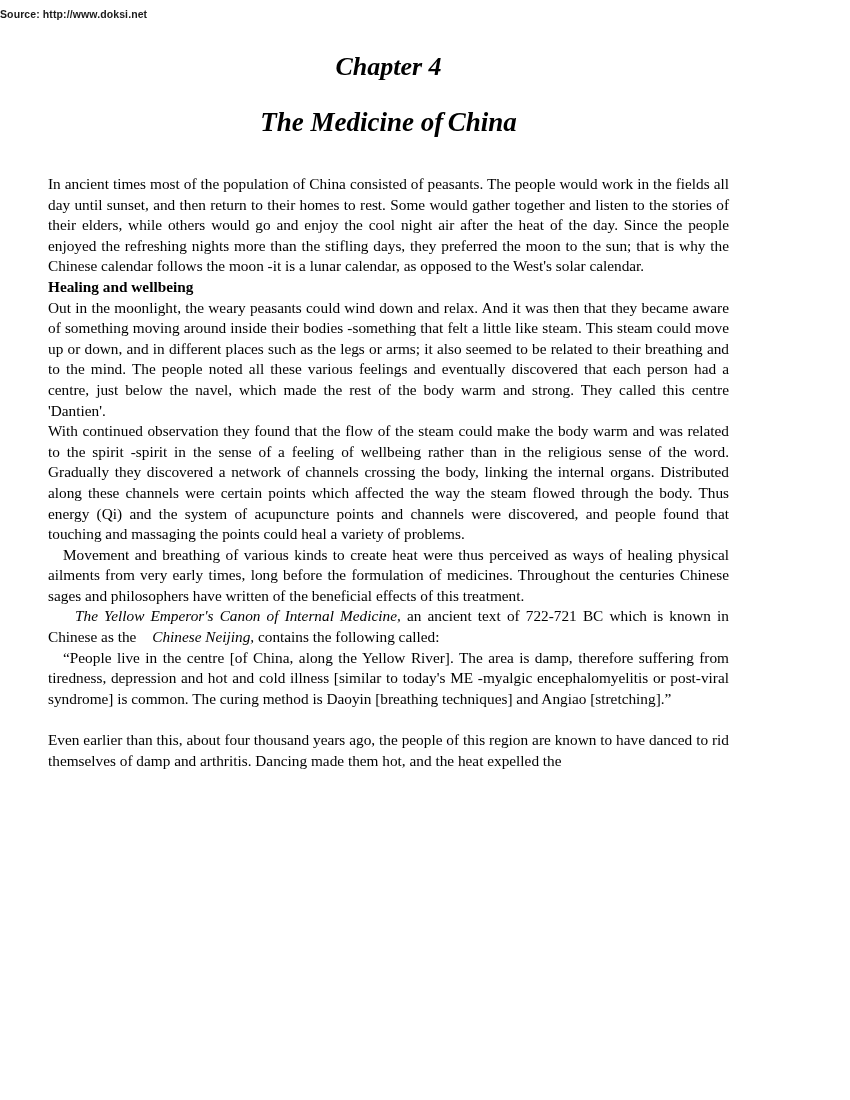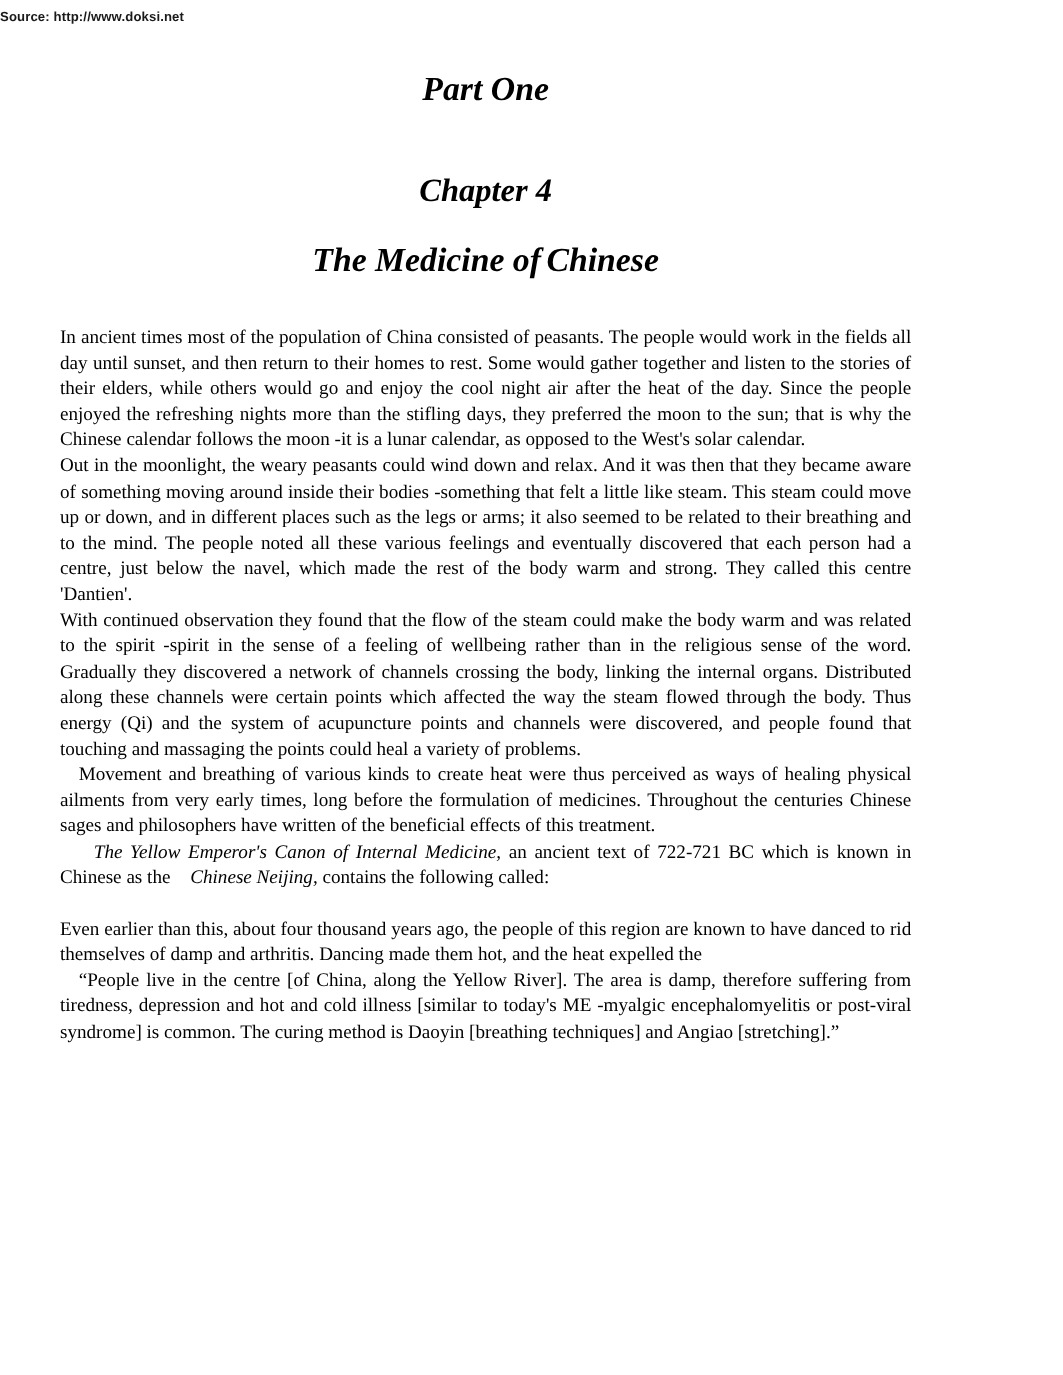--- a/index.html
+++ b/index.html
@@ -111,36 +111,36 @@
   }
 </style>
 </head>
 <body>
 
 <div id="source-header">Source: http://www.doksi.net</div>
 
 <div id="page">
 
   <div class="title-block">
-    <div class="part-title">Part One</div>
     <div class="chapter-title">Chapter 4</div>
-    <div class="chapter-subtitle"><span>The Medicine of</span>&nbsp;<span class="tight">Chinese</span></div>
+    <div class="chapter-subtitle"><span>The Medicine of</span>&nbsp;<span class="tight">China</span></div>
   </div>
 
   <div id="body-text">
 
     <p class="para">In ancient times most of the population of China consisted of peasants. The people would work in the fields all day until sunset, and then return to their homes to rest. Some would gather together and listen to the stories of their elders, while others would go and enjoy the cool night air after the heat of the day. Since the people enjoyed the refreshing nights more than the stifling days, they preferred the moon to the sun; that is why the Chinese calendar follows the moon -it is a lunar calendar, as opposed to the West's solar calendar.</p>
 
+    <h3 class="section-heading gap-before">Healing and wellbeing</h3>
 
     <p class="para">Out in the moonlight, the weary peasants could wind down and relax. And it was then that they became aware of something moving around inside their bodies -something that felt a little like steam. This steam could move up or down, and in different places such as the legs or arms; it also seemed to be related to their breathing and to the mind. The people noted all these various feelings and eventually discovered that each person had a centre, just below the navel, which made the rest of the body warm and strong. They called this centre 'Dantien'.</p>
 
     <p class="para">With continued observation they found that the flow of the steam could make the body warm and was related to the spirit -spirit in the sense of a feeling of wellbeing rather than in the religious sense of the word. Gradually they discovered a network of channels crossing the body, linking the internal organs. Distributed along these channels were certain points which affected the way the steam flowed through the body. Thus energy (Qi) and the system of acupuncture points and channels were discovered, and people found that touching and massaging the points could heal a variety of problems.</p>
 
     <p class="para indent">Movement and breathing of various kinds to create heat were thus perceived as ways of healing physical ailments from very early times, long before the formulation of medicines. Throughout the centuries Chinese sages and philosophers have written of the beneficial effects of this treatment.</p>
 
     <p class="para indent"><em class="title-italic">The Yellow Emperor's Canon of Internal Medicine,</em><span> an ancient text of 722-721 BC which is known in Chinese as the </span><em class="title-italic">Chinese Neijing,</em><span> contains the following called:</span></p>
 
+    <p class="para indent">“People live in the centre [of China, along the Yellow River]. The area is damp, therefore suffering from tiredness, depression and hot and cold illness [similar to today's ME -myalgic encephalomyelitis or post-viral syndrome] is common. The curing method is Daoyin [breathing techniques] and Angiao [stretching].”</p>
+
     <p class="para gap-before">Even earlier than this, about four thousand years ago, the people of this region are known to have danced to rid themselves of damp and arthritis. Dancing made them hot, and the heat expelled the</p>
-
-    <p class="para indent">“People live in the centre [of China, along the Yellow River]. The area is damp, therefore suffering from tiredness, depression and hot and cold illness [similar to today's ME -myalgic encephalomyelitis or post-viral syndrome] is common. The curing method is Daoyin [breathing techniques] and Angiao [stretching].”</p>
 
   </div>
 </div>
 
 </body></html>

